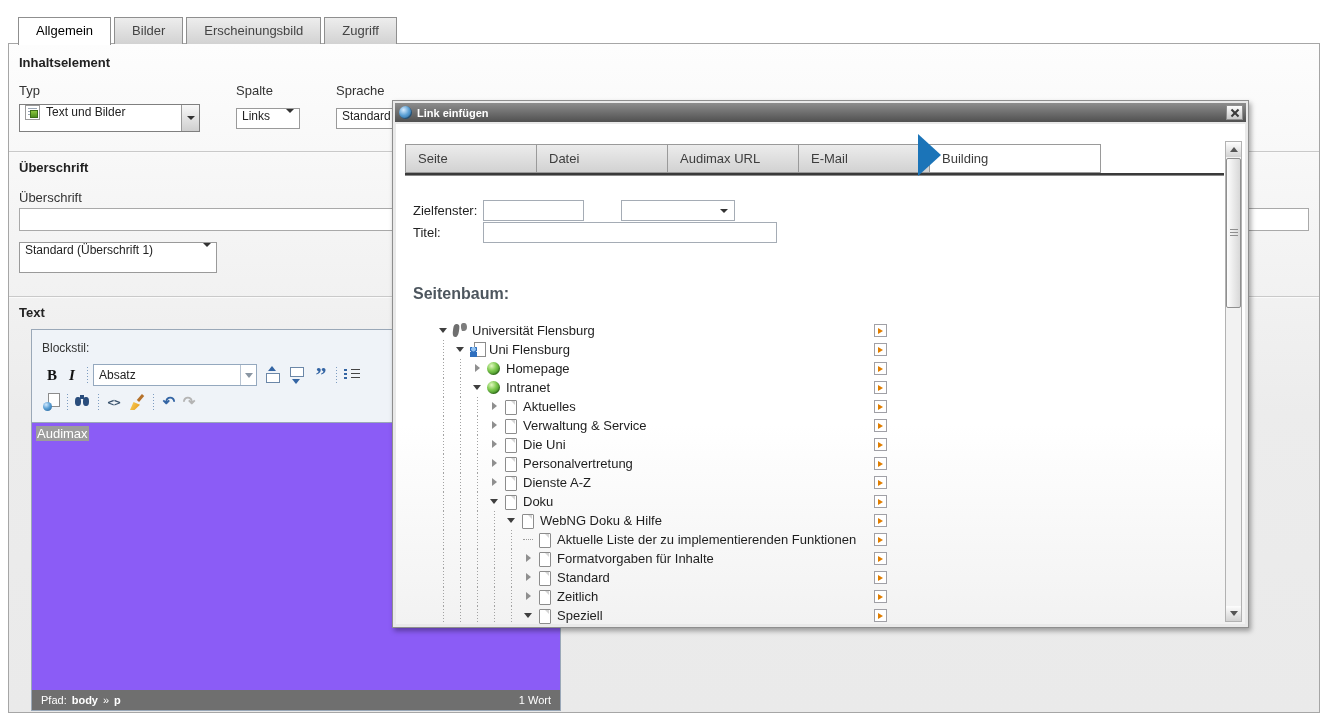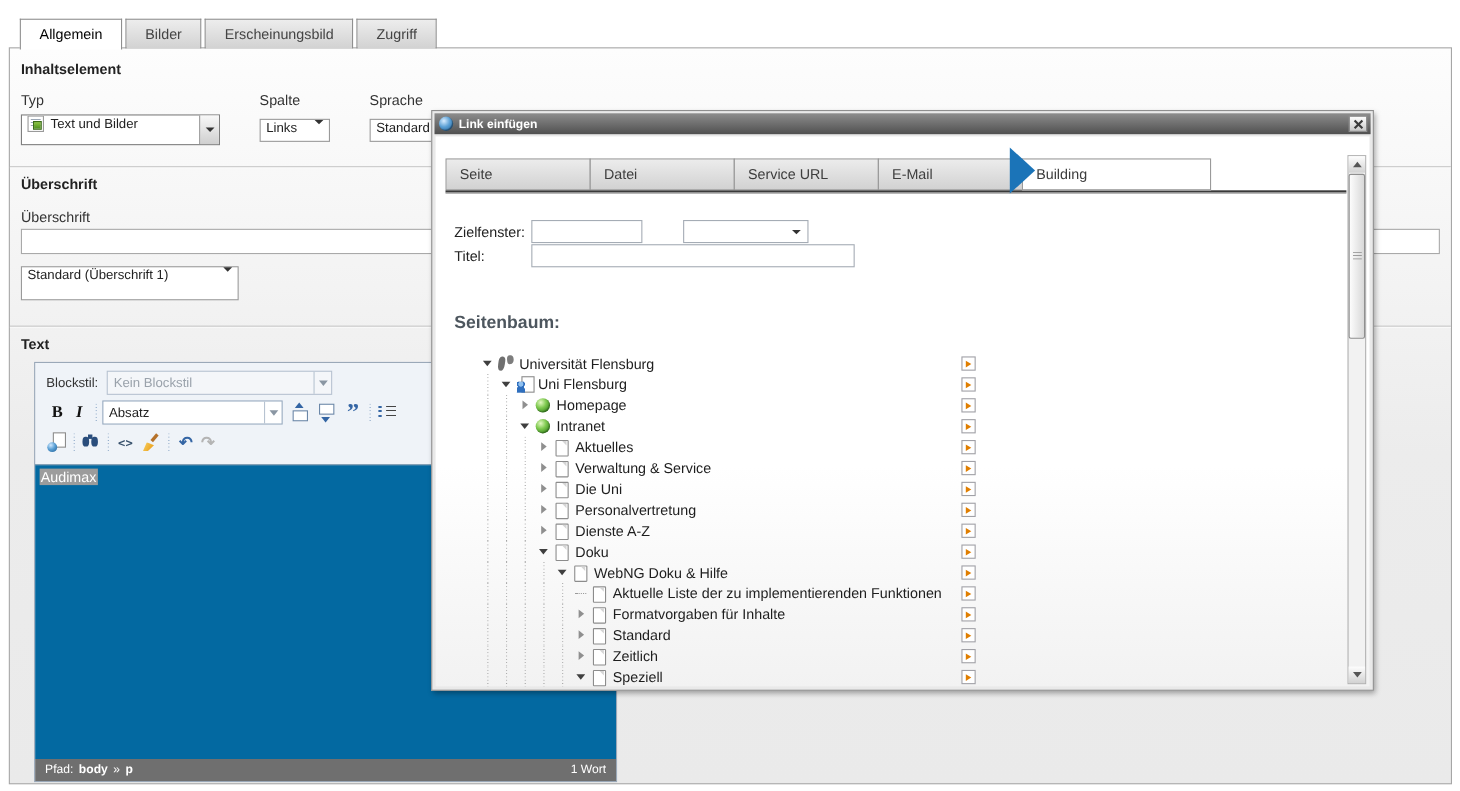--- a/index.html
+++ b/index.html
@@ -81,21 +81,21 @@
   .ico-binoc::after{content:'';position:absolute;left:7px;top:3px;width:4px;height:4px;background:#2a4d7c}
   .ico-source::before{content:'<>';font-family:"DejaVu Sans Mono",monospace;font-weight:bold;
         font-size:11px;color:#37506b}
   .ico-broom::before{content:'';position:absolute;left:11px;top:2px;width:3px;height:8px;
         background:#b5712a;transform:rotate(40deg)}
   .ico-broom::after{content:'';position:absolute;left:2px;bottom:2px;width:10px;height:8px;
         background:linear-gradient(120deg,#f7d264,#e8960f);
         clip-path:polygon(0 100%,35% 0,100% 35%,45% 100%)}
   .ico-undo::before{content:'\21B6';font-size:15px;font-weight:bold;color:#3465a4}
   .ico-redo::before{content:'\21B7';font-size:15px;font-weight:bold;color:#b4b4b4}
-  #rte-editor{position:absolute;left:0;right:0;top:92px;bottom:20px;background:#0369a1;
+  #rte-editor{position:absolute;left:0;right:0;top:92px;bottom:20px;background:#8b5cf6;
         border-top:1px solid #9aa8b8;padding:3px 4px;font-size:13px}
   .sel-text{background:#9c9c9c;color:#fff;padding:0 1px}
   #rte-status{position:absolute;left:0;right:0;bottom:0;height:20px;background:#6f6f6f;color:#fff;
         font-size:11px;display:flex;align-items:center;padding:0 9px}
   #rte-status .seg{margin-left:5px}
   #rte-status .seg.bold{font-weight:bold}
   #wordcount{margin-left:auto}
 
   
   #dialog{position:absolute;left:392px;top:100px;width:857px;height:528px;background:#e9e9e9;
@@ -228,26 +228,20 @@
     <span class="caret"></span>
   </div>
 
   <div class="divider" style="top:252px"></div>
 
   <div class="sec-heading" style="left:10px;top:261px">Text</div>
 
   <div id="rte">
     <div class="rte-row" style="top:6px;height:24px">
       <span class="rte-label">Blockstil:</span>
-      <span class="rte-sel disabled" style="width:205px">
-        <span>Kein Blockstil</span>
-        <span class="chev">
-            <i></i>
-          </span>
-      </span>
     </div>
     <div class="rte-row" style="top:32px;height:26px">
       <span class="tbtn">
           <span class="b-glyph">B</span>
         </span>
       <span class="tbtn">
           <span class="i-glyph">I</span>
         </span>
       <span class="tsep"></span>
       <span class="rte-sel" style="width:164px">
@@ -289,21 +283,21 @@
     <span class="globe-icon"></span>
     <span>Link einfügen</span>
     <span class="dlg-close">
       <span class="close-icon"></span>
     </span>
   </div>
   <div class="dlg-body">
     <div id="dialog-tabs">
         <div class="dtab">Seite</div>
         <div class="dtab">Datei</div>
-        <div class="dtab">Service URL</div>
+        <div class="dtab">Audimax URL</div>
         <div class="dtab">E-Mail</div>
         <div class="dtab active">Building</div>
       </div>
     <div class="tab-line"></div>
     <div class="blue-arrow"></div>
 
     <label class="dlg-label" style="left:17px;top:79px">Zielfenster:</label>
     <input class="dlg-input" style="left: 87px; top: 76px; width: 101px;" value="">
     <div class="dlg-select" style="left:225px;top:76px;width:114px">
       <span></span>

